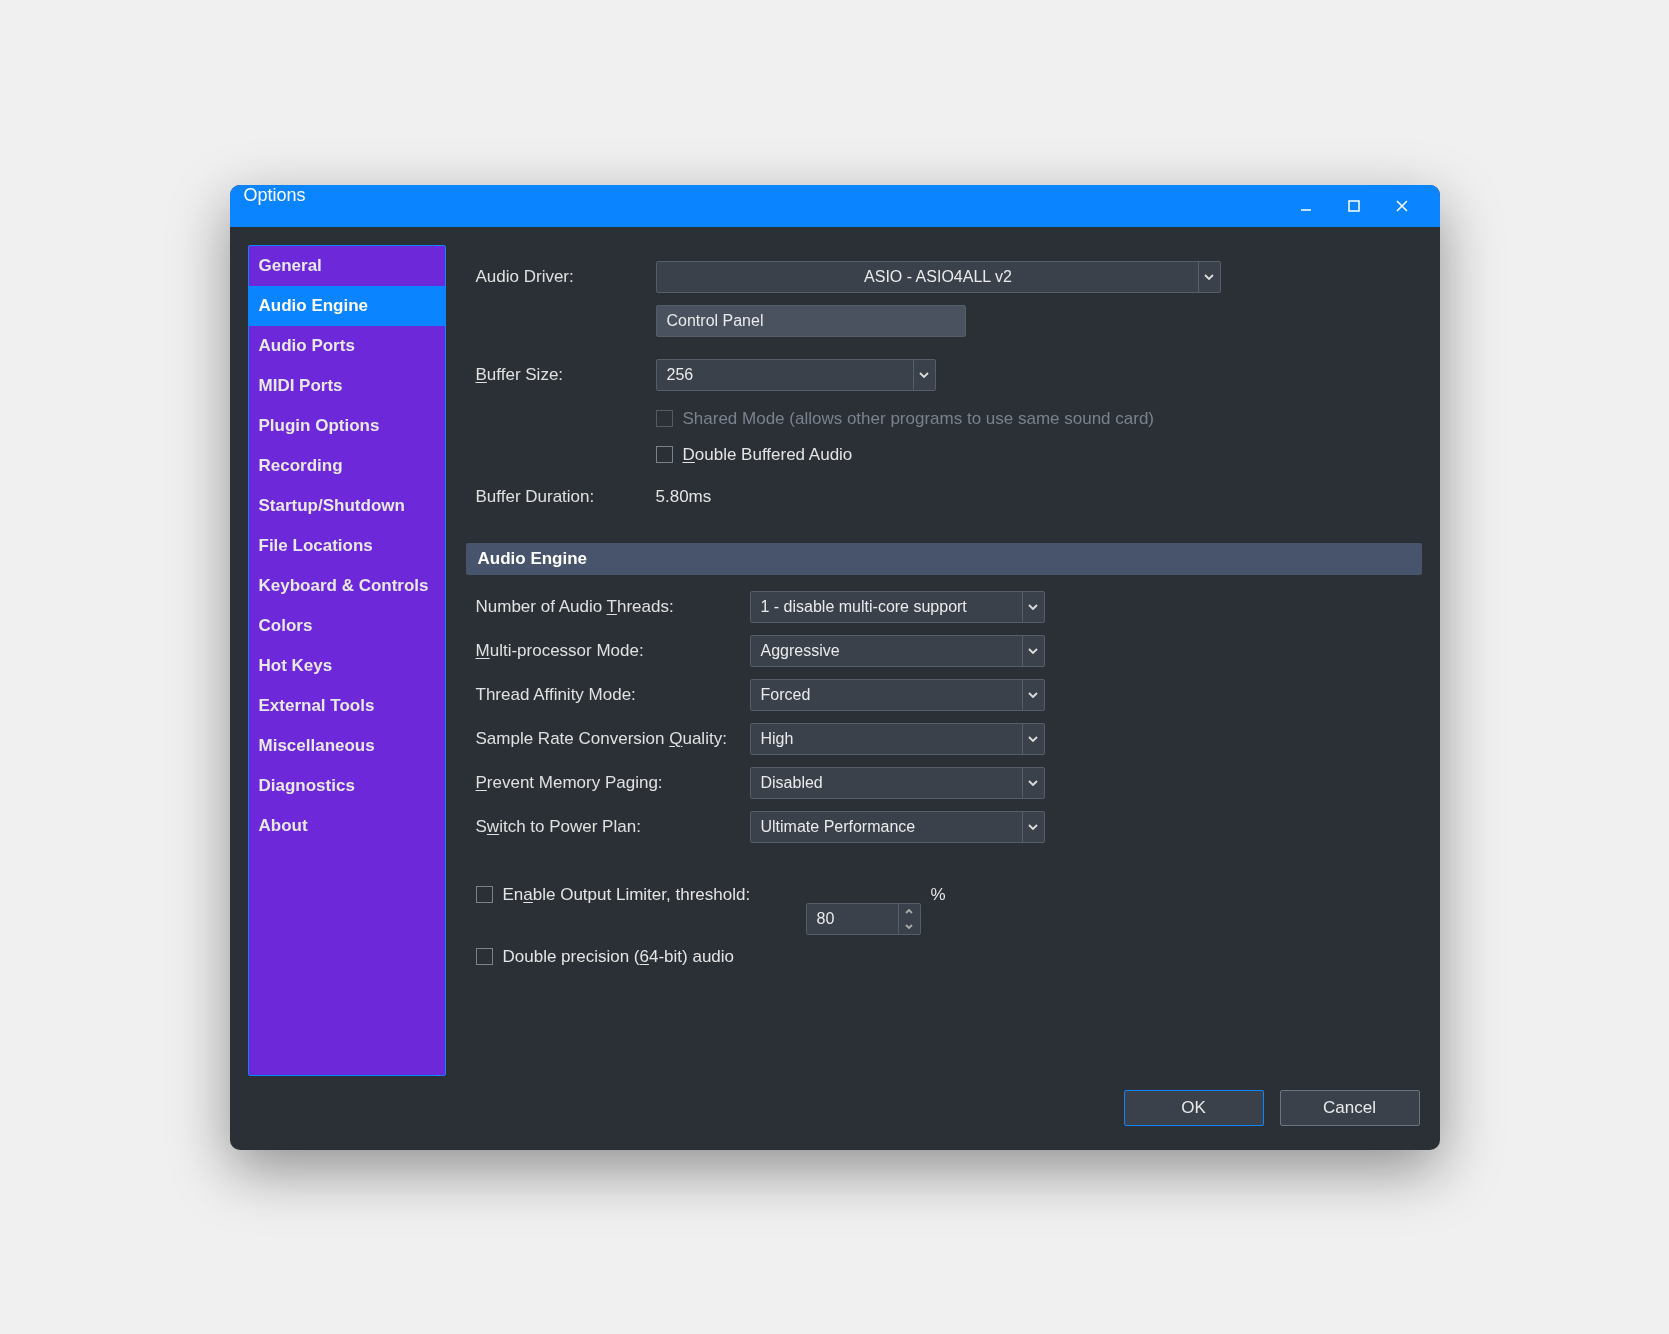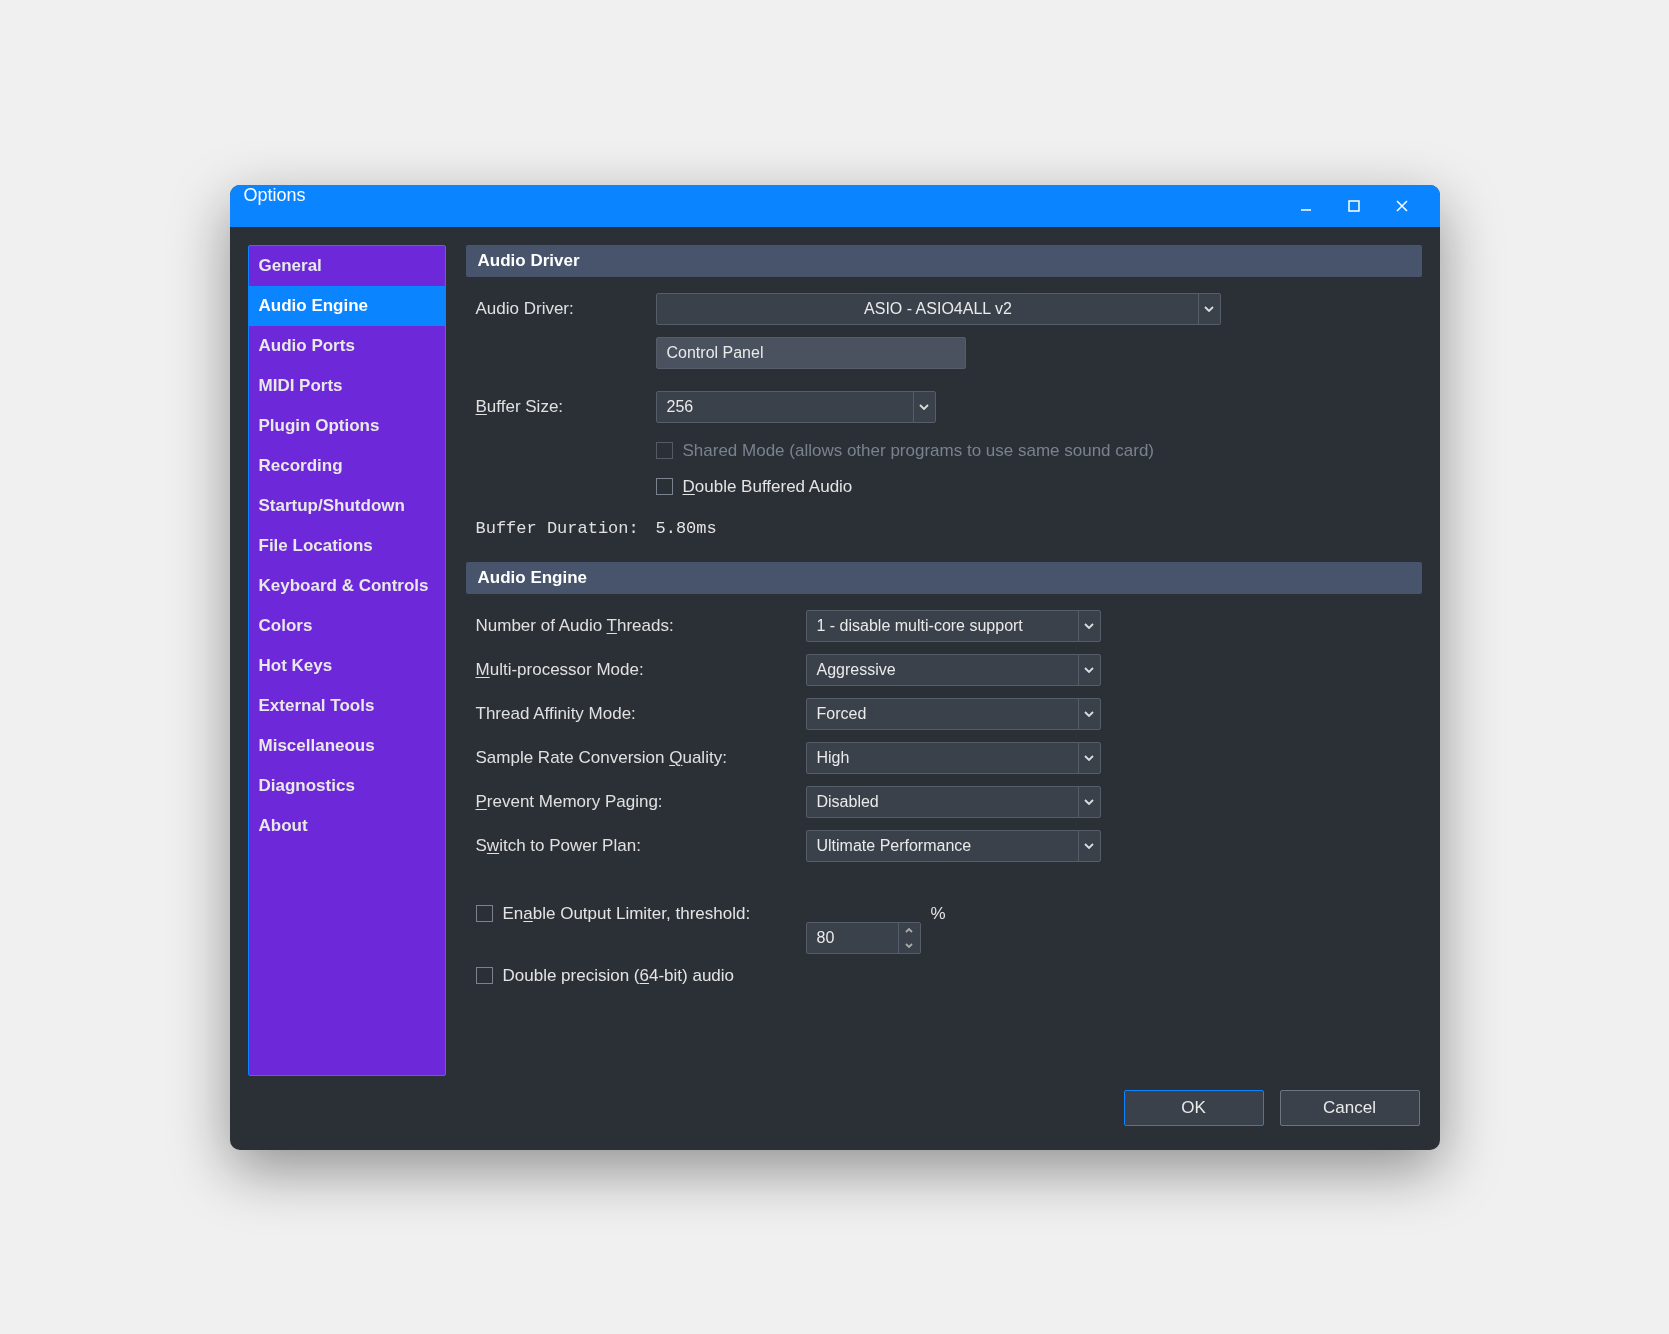--- a/index.html
+++ b/index.html
@@ -88,21 +88,21 @@
   .row {
     display: flex;
     align-items: center;
     margin-bottom: 12px;
   }
   .row .label {
     width: 180px;
     color: #e0e0e0;
   }
   .row .label-wide {
-    width: 330px;
+    width: 274px;
     color: #e0e0e0;
   }
   .select, .btn, .numbox {
     background: #3a414b;
     border: 1px solid #555d68;
     color: #eaeaea;
     height: 32px;
     display: flex;
     align-items: center;
     padding: 0 10px;
@@ -211,21 +211,20 @@
       <div class="sidebar-item">Colors</div>
       <div class="sidebar-item">Hot Keys</div>
       <div class="sidebar-item">External Tools</div>
       <div class="sidebar-item">Miscellaneous</div>
       <div class="sidebar-item">Diagnostics</div>
       <div class="sidebar-item">About</div>
     </div>
 
     <div class="content">
 
-      <div class="section-header">Audio Driver</div>
       <div class="section-body">
 
         <div class="row">
           <span class="label">Audio Driver:</span>
           <div class="select" style="width:565px; justify-content:center;">
             <span>ASIO - ASIO4ALL v2</span>
             <span class="caret">
                 <svg viewBox="0 0 10 6">
                   <path d="M1 1 L5 5 L9 1"></path>
                 </svg>
@@ -266,21 +265,21 @@
         </div>
 
         <div class="row">
           <span class="label"></span>
           <div class="checkbox-row">
             <div class="checkbox"></div>
             <span><span class="underline">D</span><span>ouble Buffered Audio</span></span>
           </div>
         </div>
 
-        <div class="row" style="margin-bottom:0;font-family:Liberation Mono, monospace;">
+        <div class="row" style="margin-bottom:12px;">
           <span class="label">Buffer Duration:</span>
           <span>5.80ms</span>
         </div>
       </div>
 
       <div class="section-header">Audio Engine</div>
       <div class="section-body">
 
         <div class="row">
           <span class="label-wide"><span>Number of Audio </span><span class="underline">T</span><span>hreads:</span></span>

